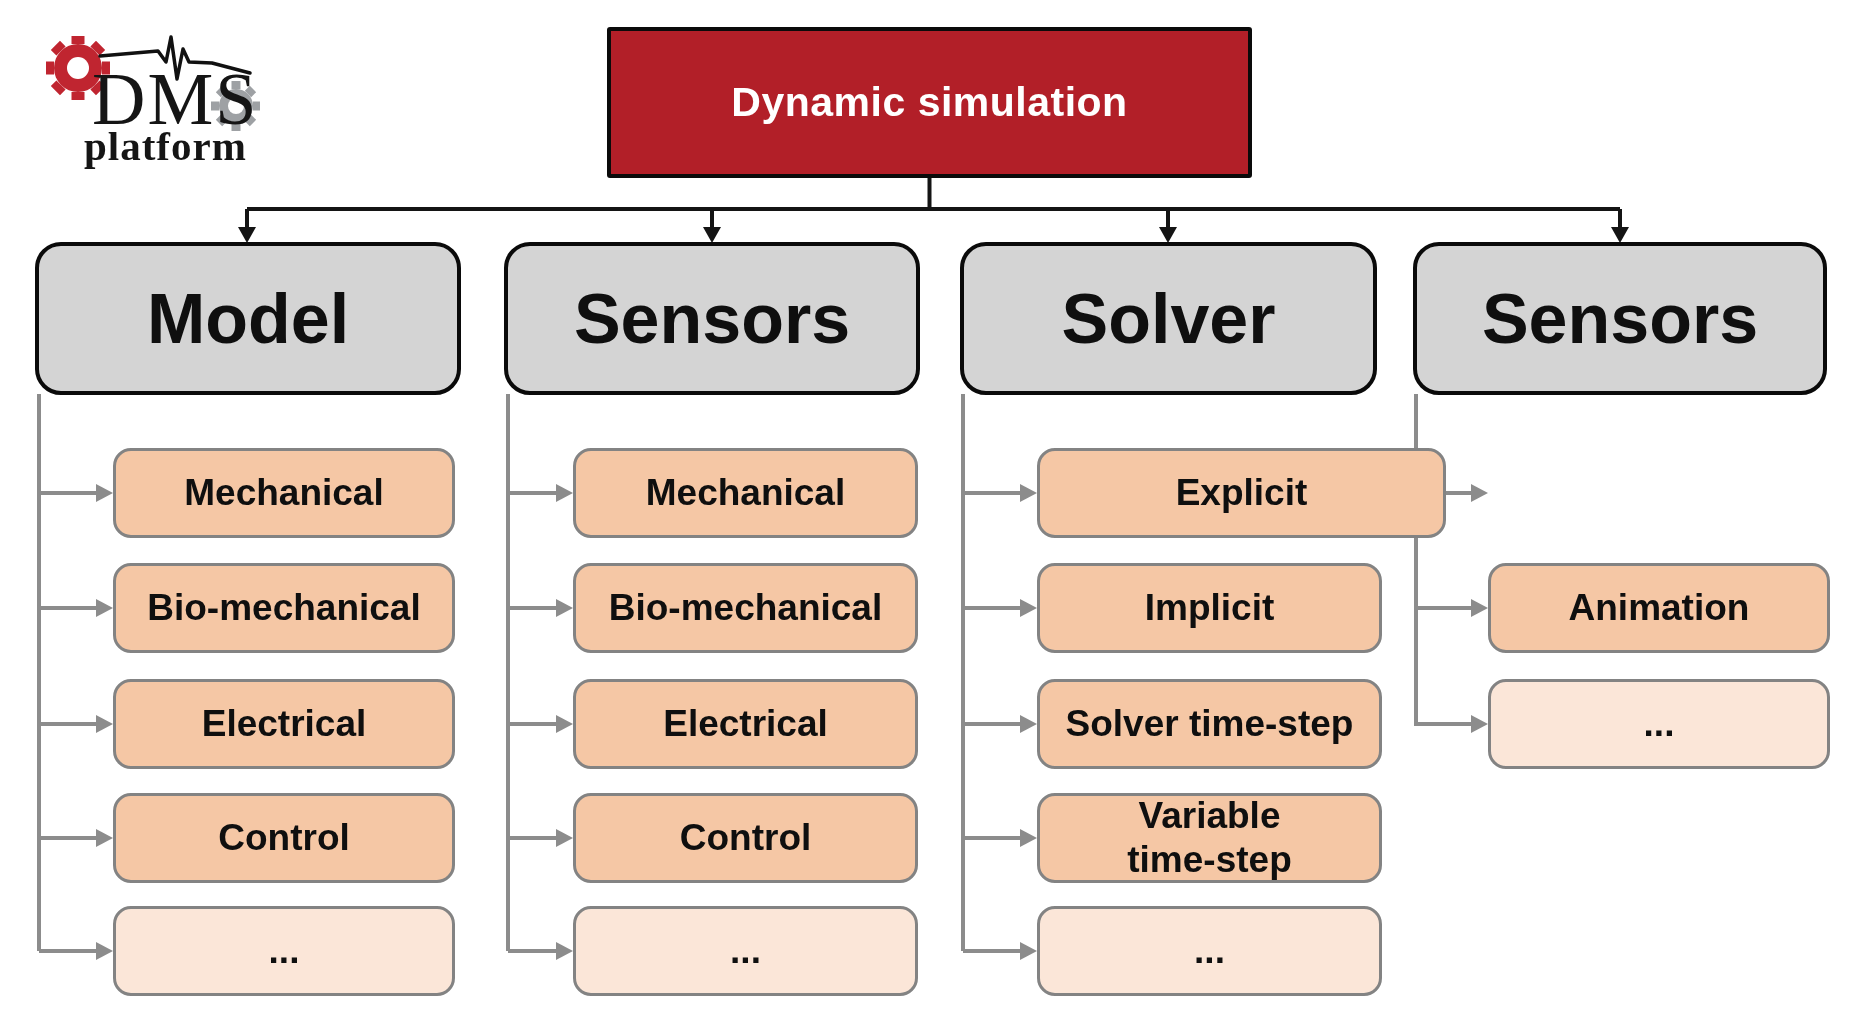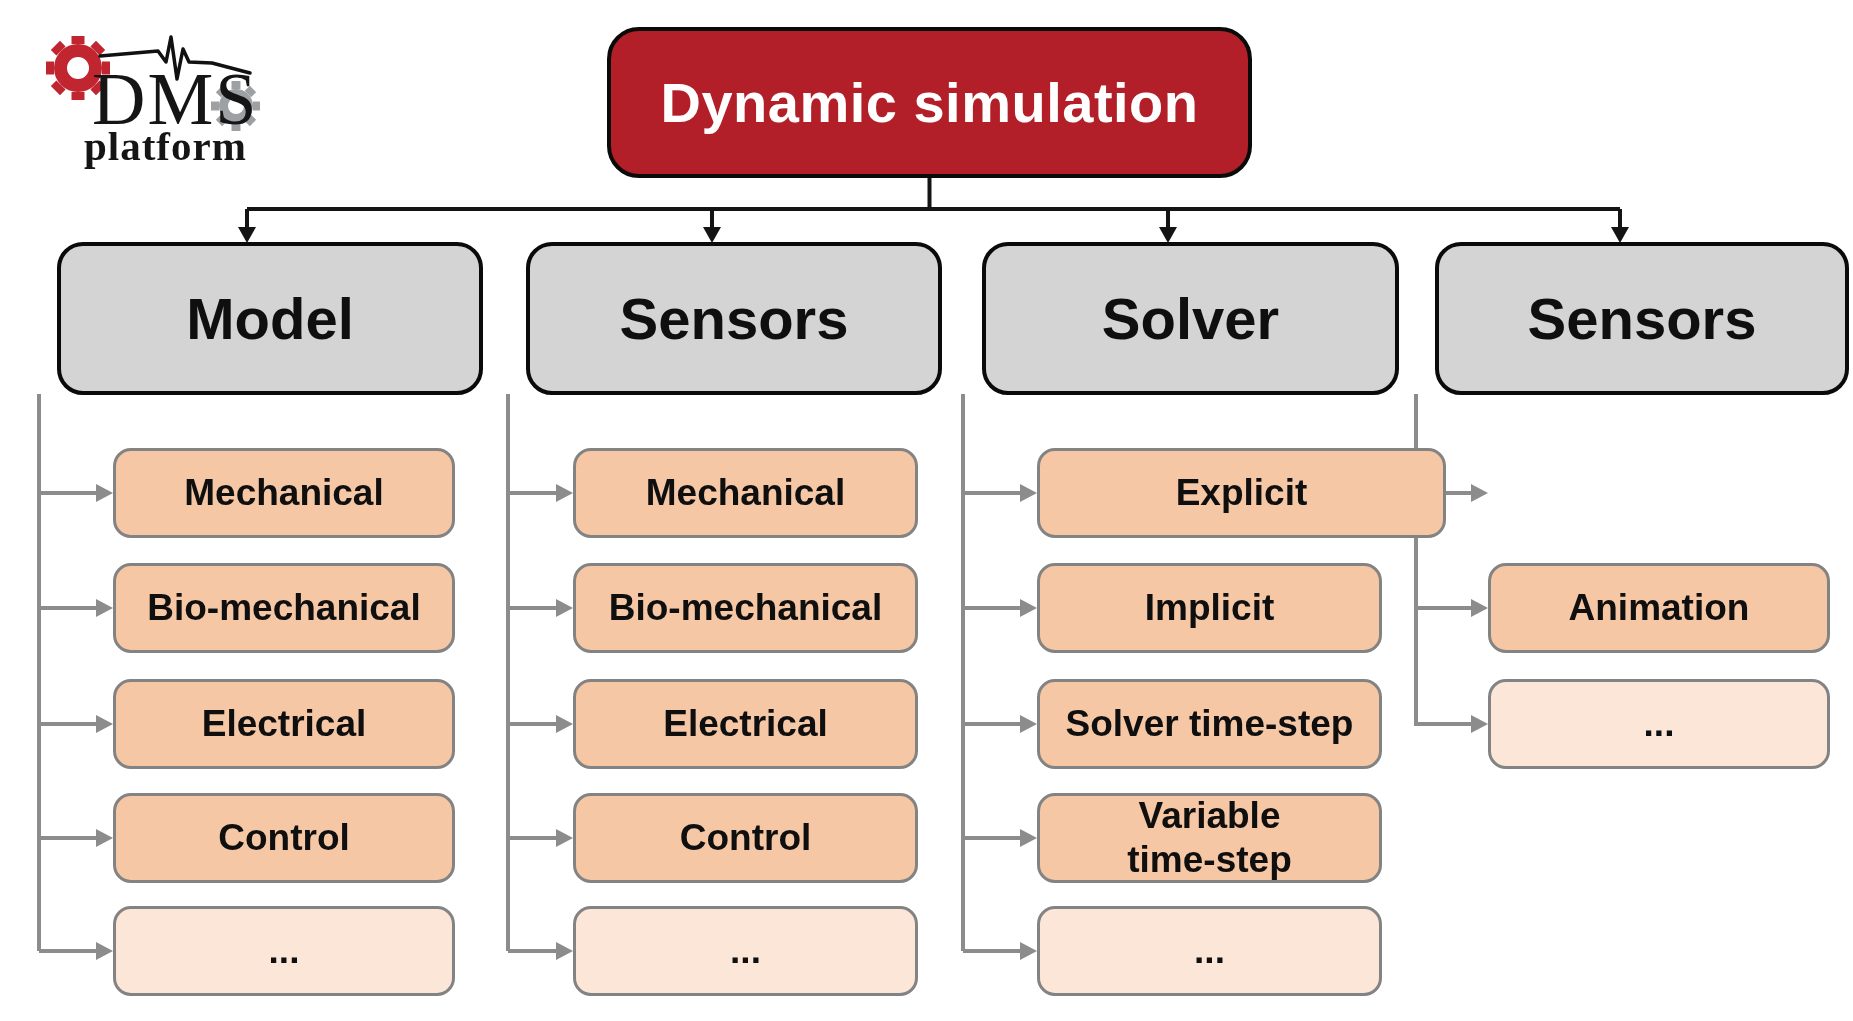--- a/index.html
+++ b/index.html
@@ -19,28 +19,27 @@
   .ln.b{stroke:var(--connector_black);stroke-width:4;}
   .ln.g{stroke:var(--connector_gray);stroke-width:4;}
   .ar.b{fill:var(--connector_black);stroke:none;}
   .ar.g{fill:var(--connector_gray);stroke:none;}
   .node{
     position:absolute;display:flex;align-items:center;justify-content:center;
     text-align:center;box-sizing:border-box;font-weight:bold;color:var(--text_dark);
   }
   .node.root{
     background:var(--root_fill);color:var(--root_text);
-    border:4px solid var(--node_border_dark);border-radius:32px;
-    font-size:56px;letter-spacing:0.5px;
+    border:4px solid var(--node_border_dark);border-radius:3px;
+    font-size:41px;letter-spacing:0.5px;
   }
   .node.header{
     background:var(--header_fill);
     border:4px solid var(--node_border_dark);border-radius:26px;
-    font-size:58px;
-    margin-left:22px;
+    font-size:70px;
   }
   .node.child{
     background:var(--child_fill);
     border:3px solid var(--child_border);border-radius:18px;
     font-size:37px;line-height:1.2;
   }
   .node.child.light{background:var(--child_fill_light);}
   .node.child.wrap2{padding:0 62px;}
   .logo{position:absolute;left:0;top:0;width:300px;height:200px;}
   .logo svg{position:absolute;left:0;top:0;}

